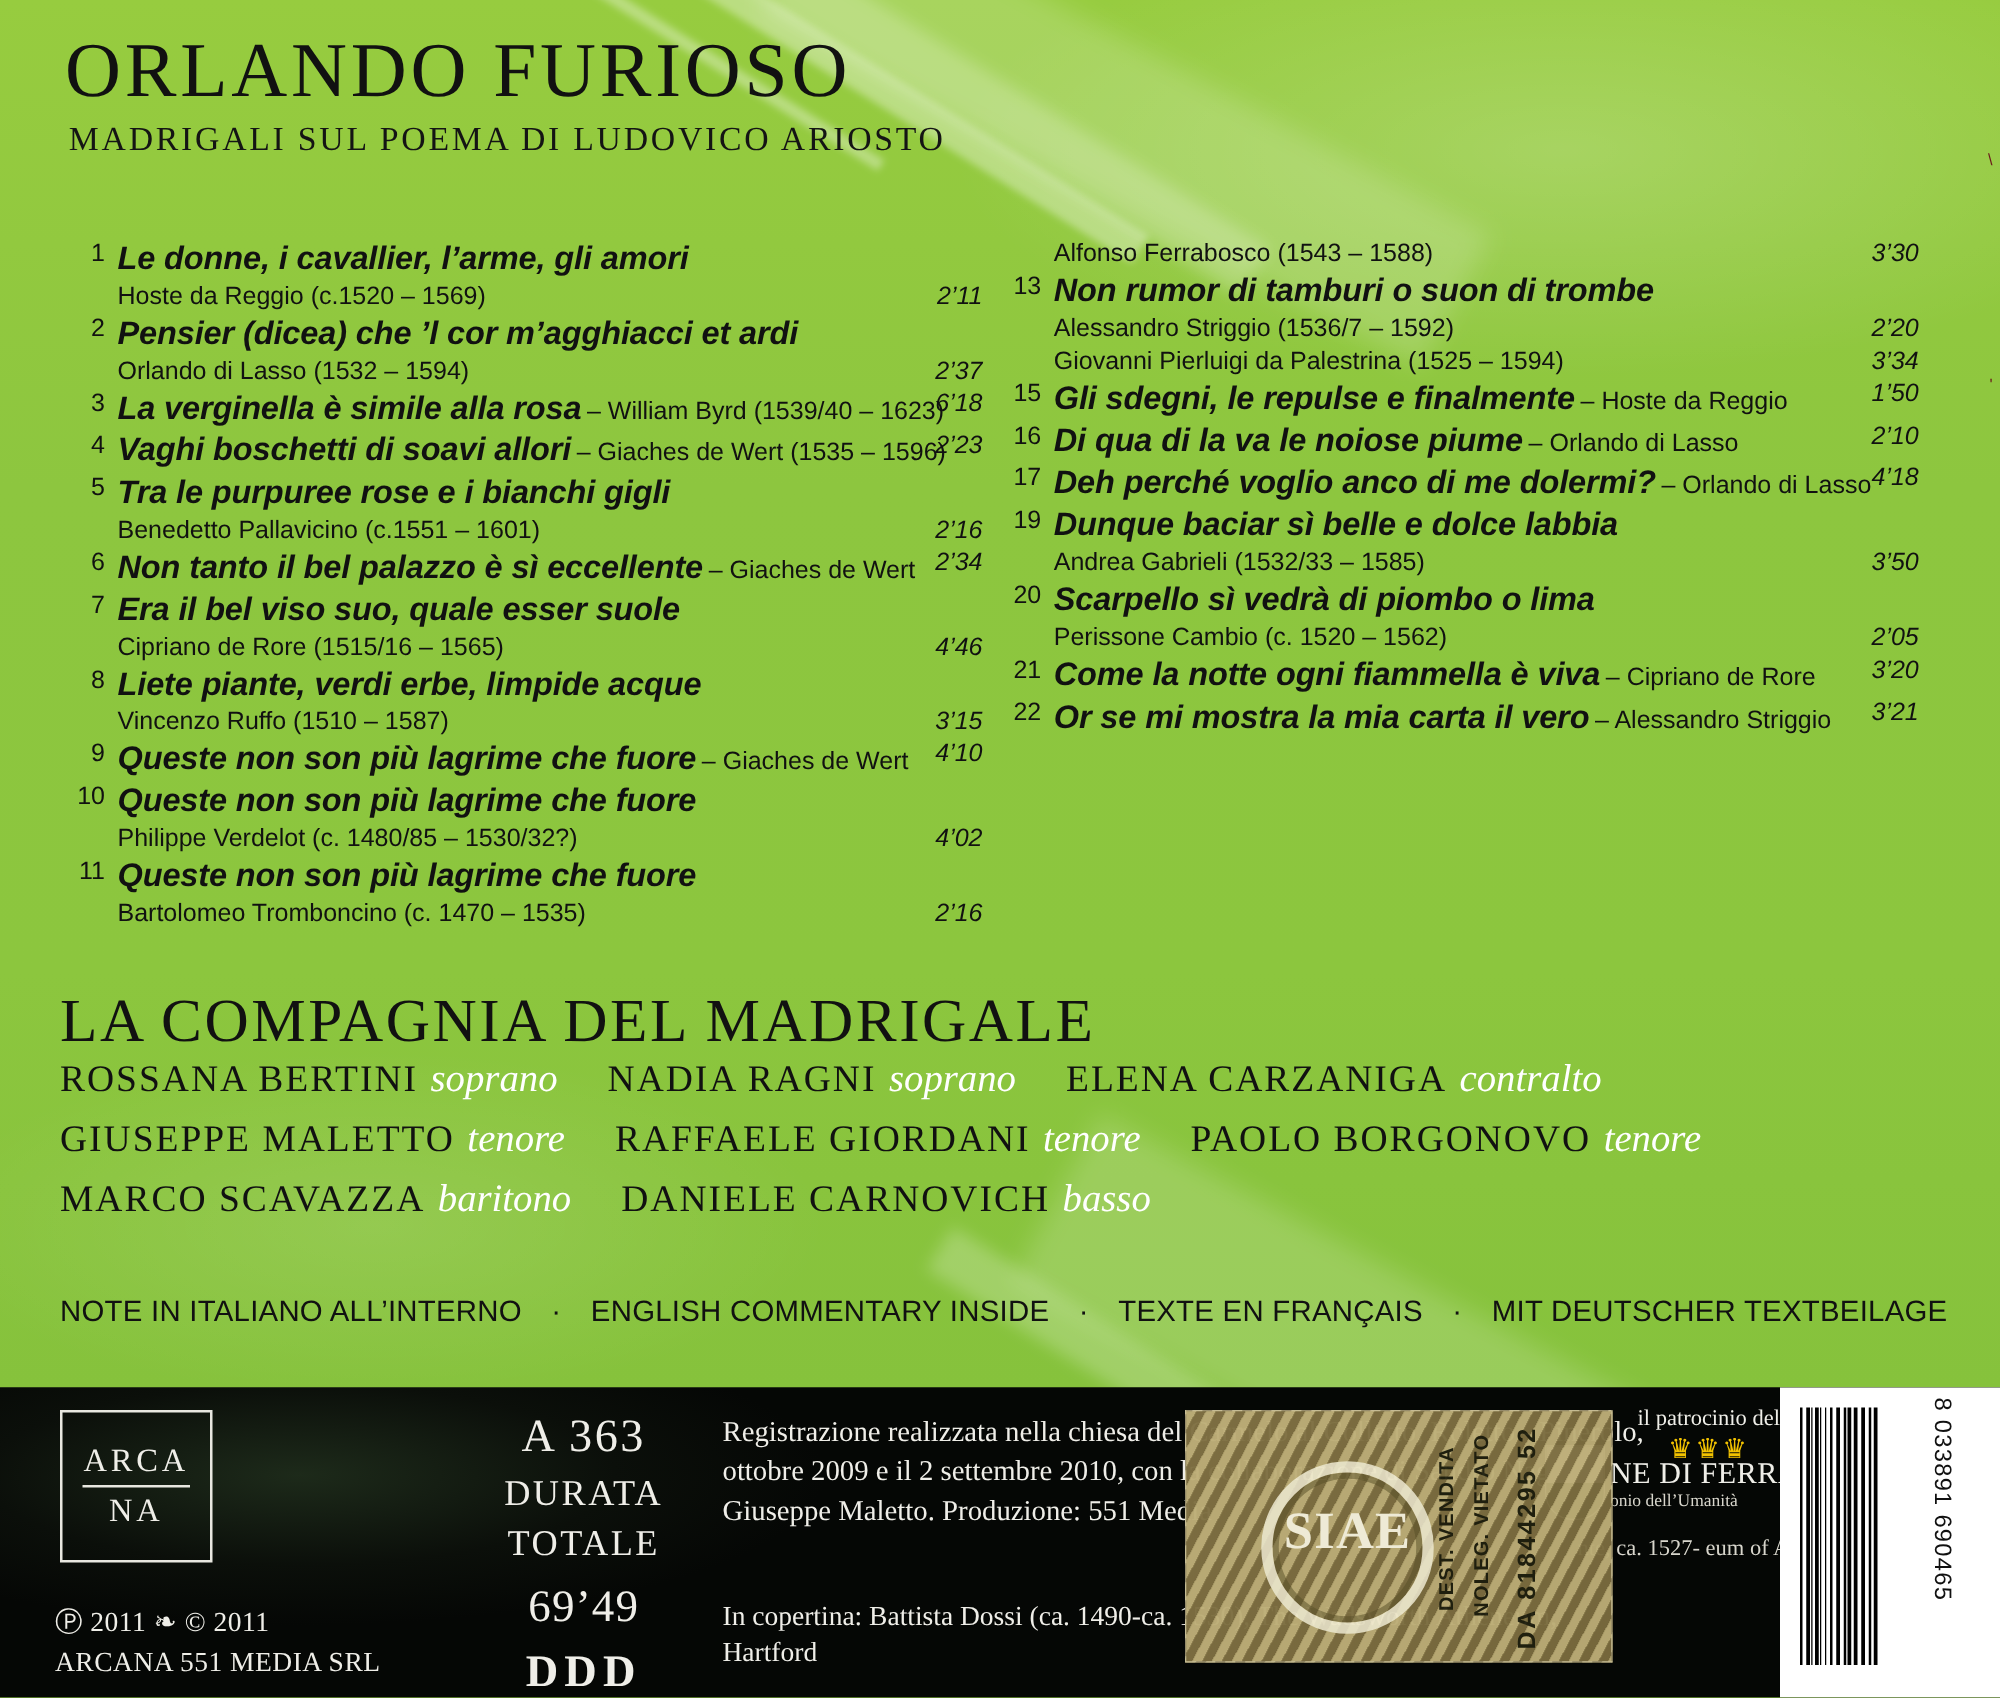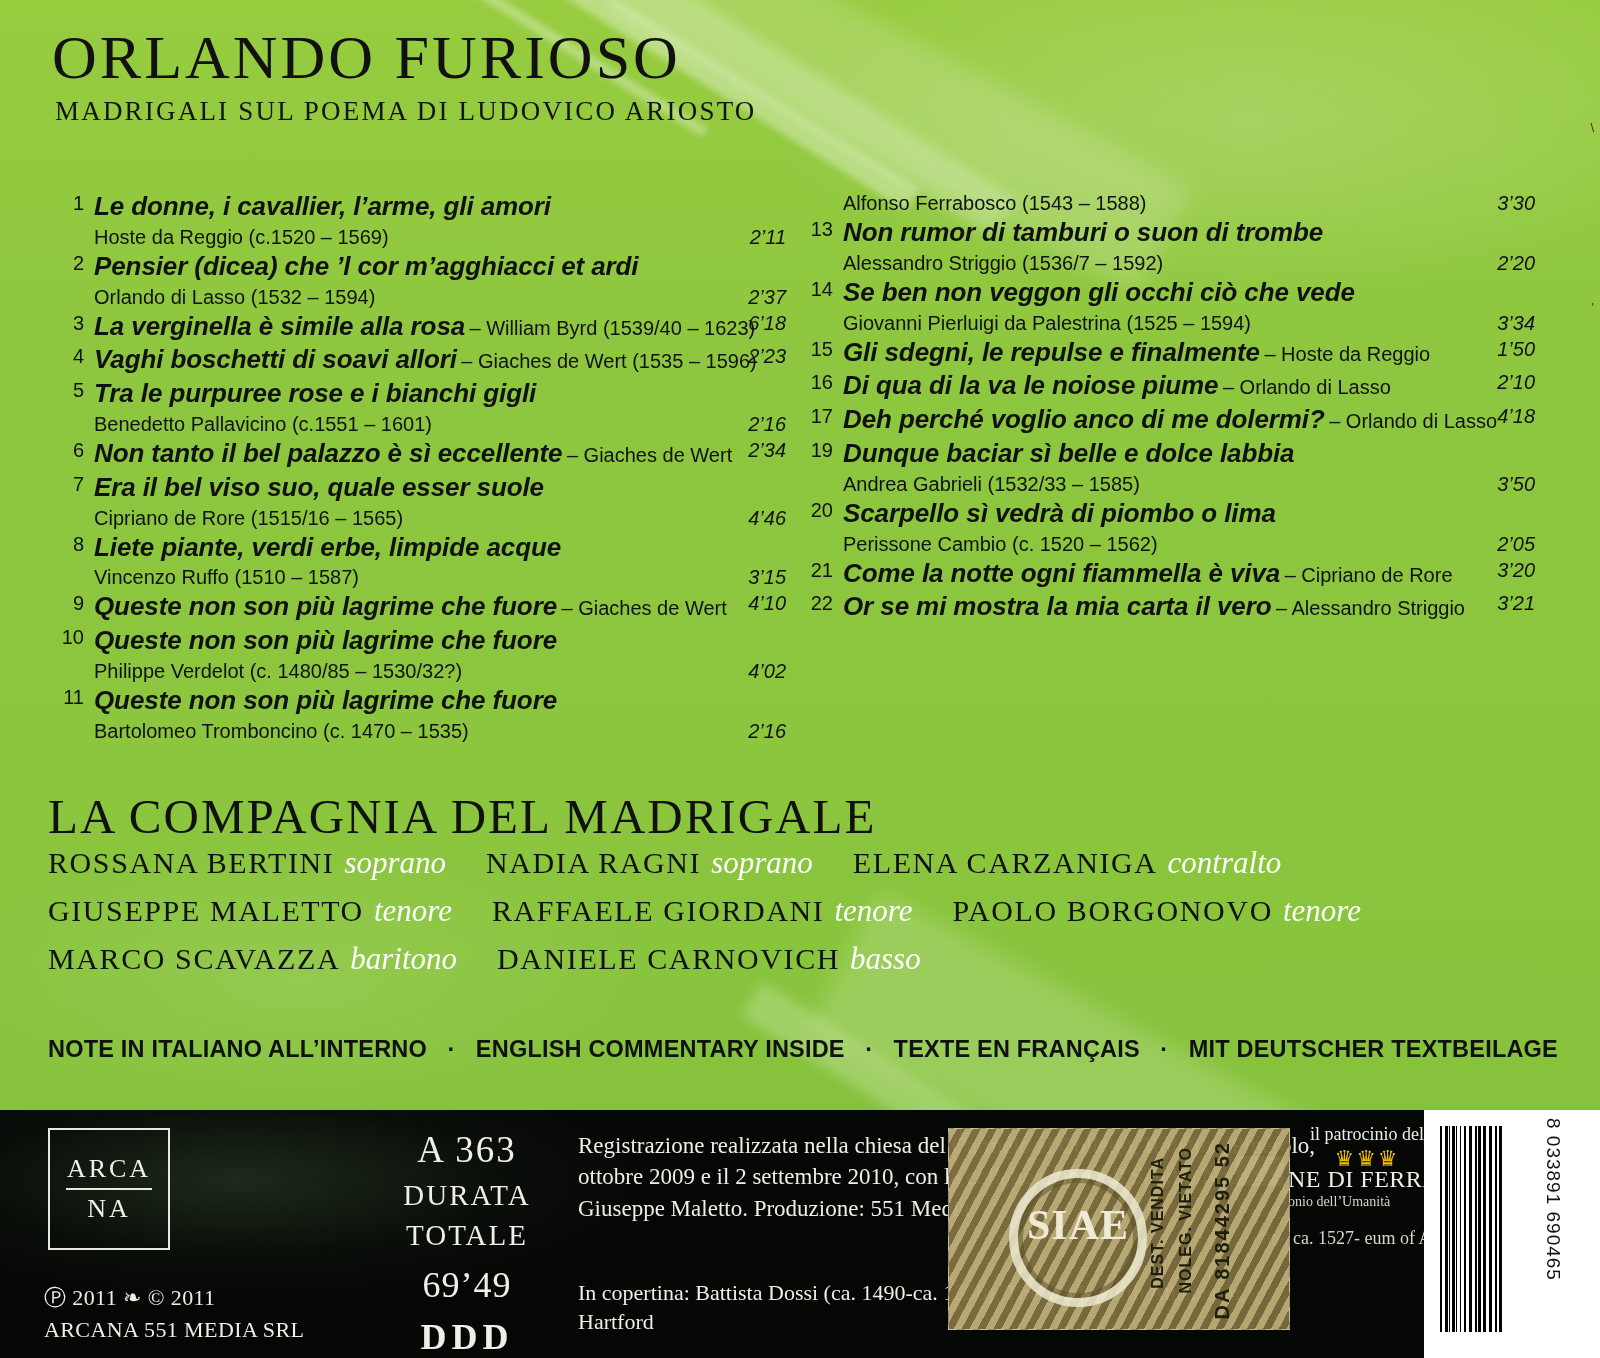--- a/index.html
+++ b/index.html
@@ -65,21 +65,21 @@
   #singers1{top:845px;}
   #singers2{top:893px;}
   #singers3{top:941px;}
   .sname{font-size:30px;letter-spacing:1.6px;}
   .svoice{font-size:31px;font-style:italic;color:#fff;padding:0 6px 0 10px;font-family:"Liberation Serif",serif;}
   .sgap{display:inline-block;width:34px;}
 
   
   #langs{
     position:absolute;left:48px;top:1036px;width:1510px;
-    font-family:"Liberation Sans", sans-serif;font-weight:700;
+    font-family:"Liberation Sans", sans-serif;font-weight:400;
     font-size:23.5px;letter-spacing:0.2px;color:#111;
     display:flex;justify-content:space-between;
   }
   #langs .dotsep{padding:0 4px;}
 
   
   #black{
     position:absolute;left:0;top:1110px;width:1600px;height:248px;
     background:
       radial-gradient(ellipse 420px 120px at 240px 70px, #1d2a1a 0%, #0b0f0a 60%, #050705 100%),
@@ -288,24 +288,20 @@
         <div class="row">
           <span class="num">13</span>
           <span class="body"><span class="ttl">Non rumor di tamburi o suon di trombe</span></span>
         </div>
         <div class="row">
           <span class="num"></span>
           <span class="body"><span class="comp">Alessandro Striggio (1536/7 – 1592)</span><span class="dur">2’20</span></span>
         </div>
       </div>
       <div class="track">
-        <div class="row">
-          <span class="num">14</span>
-          <span class="body"><span class="ttl">Se ben non veggon gli occhi ciò che vede</span></span>
-        </div>
         <div class="row">
           <span class="num"></span>
           <span class="body"><span class="comp">Giovanni Pierluigi da Palestrina (1525 – 1594)</span><span class="dur">3’34</span></span>
         </div>
       </div>
       <div class="track">
         <div class="row inline">
           <span class="num">15</span>
           <span class="body"><span class="ttl">Gli sdegni, le repulse e finalmente</span> <span class="comp">– Hoste da Reggio</span><span class="dur">1’50</span></span>
         </div>

